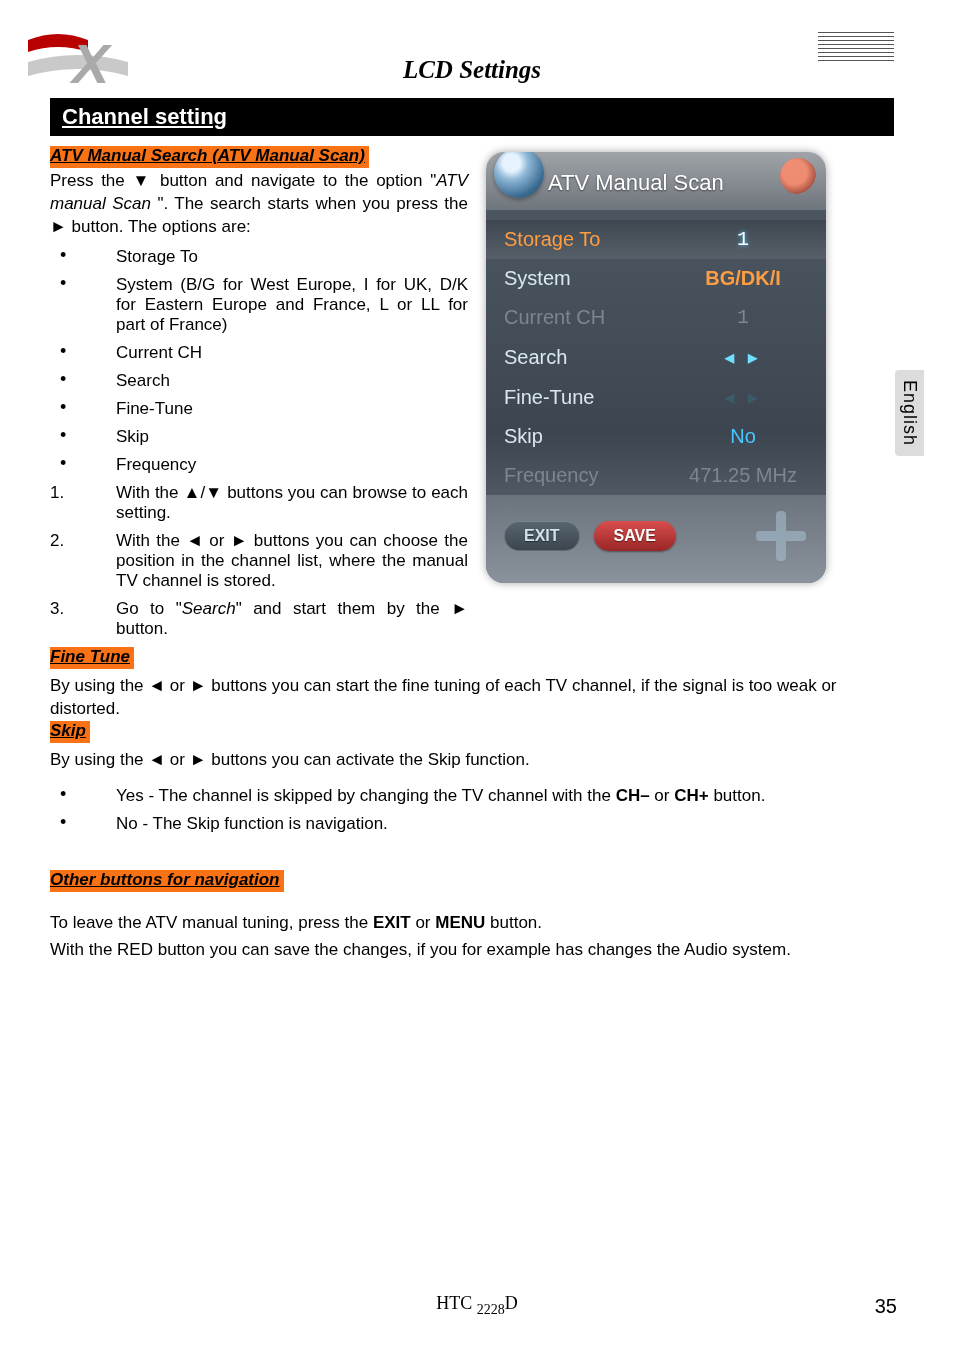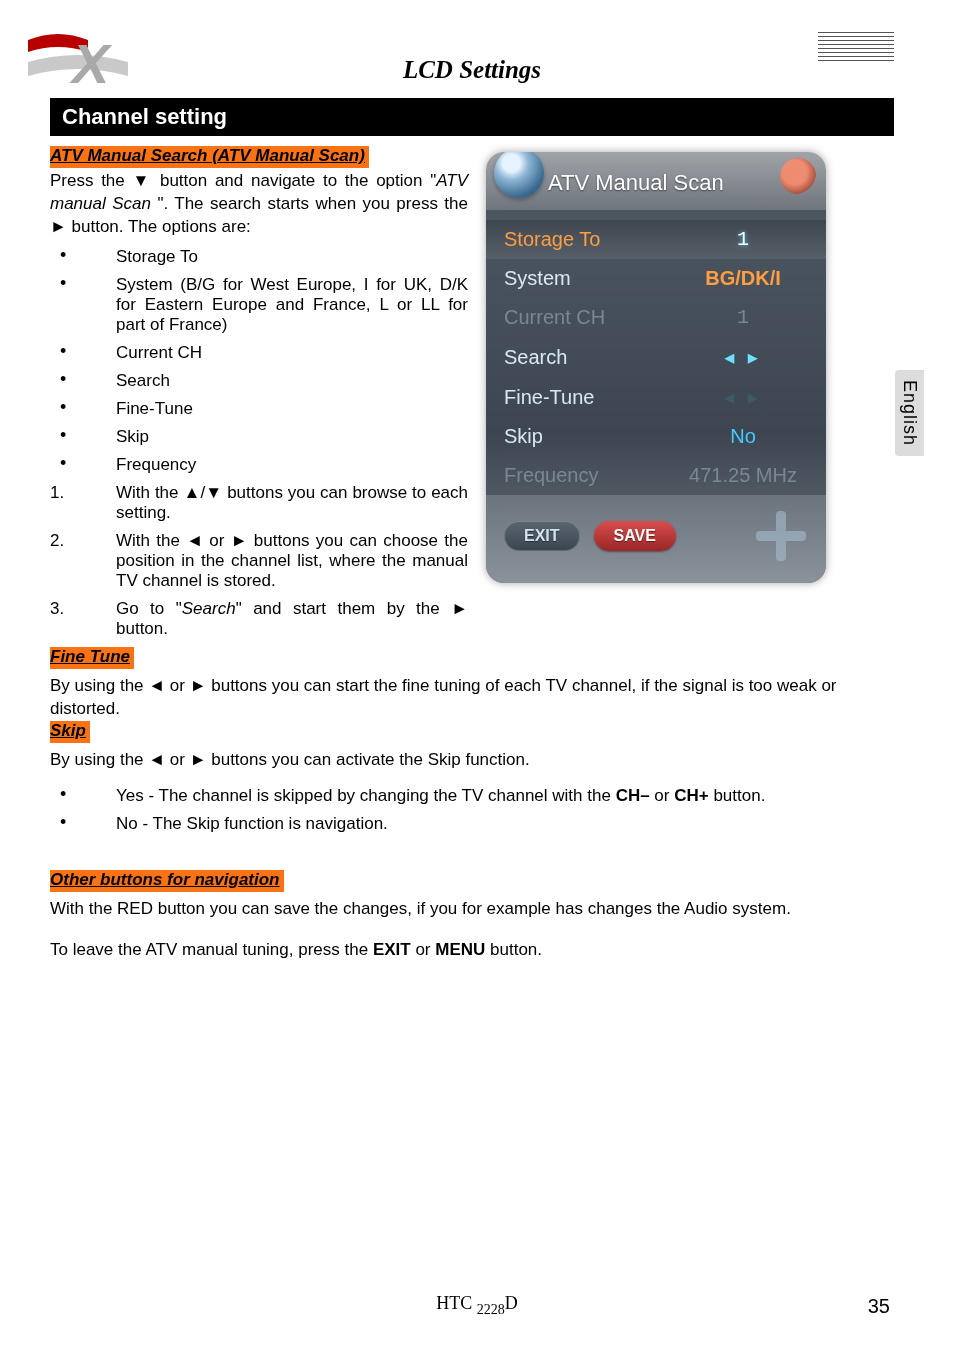--- a/index.html
+++ b/index.html
@@ -67,20 +67,21 @@
     margin: 28px 0 14px;
     font-family: "Times New Roman", serif;
   }
   .section-bar {
     background: #000;
     color: #fff;
     font-size: 22px;
     font-weight: bold;
     padding: 6px 12px;
     margin: 0 0 10px;
+    text-decoration: underline;
   }
   .two-col {
     display: flex;
     gap: 18px;
   }
   .left-col {
     width: 418px;
     text-align: justify;
   }
   .right-col {
@@ -222,21 +223,21 @@
     left: 0;
     width: 100%;
     text-align: center;
     font-family: "Times New Roman", serif;
     font-size: 18px;
   }
   .footer .sub { font-size: 14px; vertical-align: sub; }
   .pagenum {
     position: absolute;
     bottom: 34px;
-    right: 64px;
+    right: 57px;
     font-size: 20px;
   }
 </style>
 </head>
 <body>
 
 <div class="page">
 
   <div class="logo">
     <svg viewBox="0 0 100 70">
@@ -343,24 +344,24 @@
     <ul class="opts" style="margin-top:14px">
       <li>
         <span>Yes - The channel is skipped by changing the TV channel with the </span><b>CH–</b><span> or </span><b>CH+</b><span> button.</span>
       </li>
       <li>No - The Skip function is navigation.</li>
     </ul>
   </div>
 
   <div class="sec" style="margin-top:36px">
     <div class="subhead">Other buttons for navigation</div>
-    <p>With the RED button you can save the changes, if you for example has changes the Audio system.</p>
     <p style="margin-top:18px">
       <span>To leave the ATV manual tuning, press the </span><b>EXIT</b><span> or </span><b>MENU</b><span> button.</span>
     </p>
+    <p>With the RED button you can save the changes, if you for example has changes the Audio system.</p>
   </div>
 
   <div class="footer">
     <span>HTC </span><span class="sub">2228</span><span>D</span>
   </div>
   <div class="pagenum">35</div>
 
 </div>
 
 </body></html>

